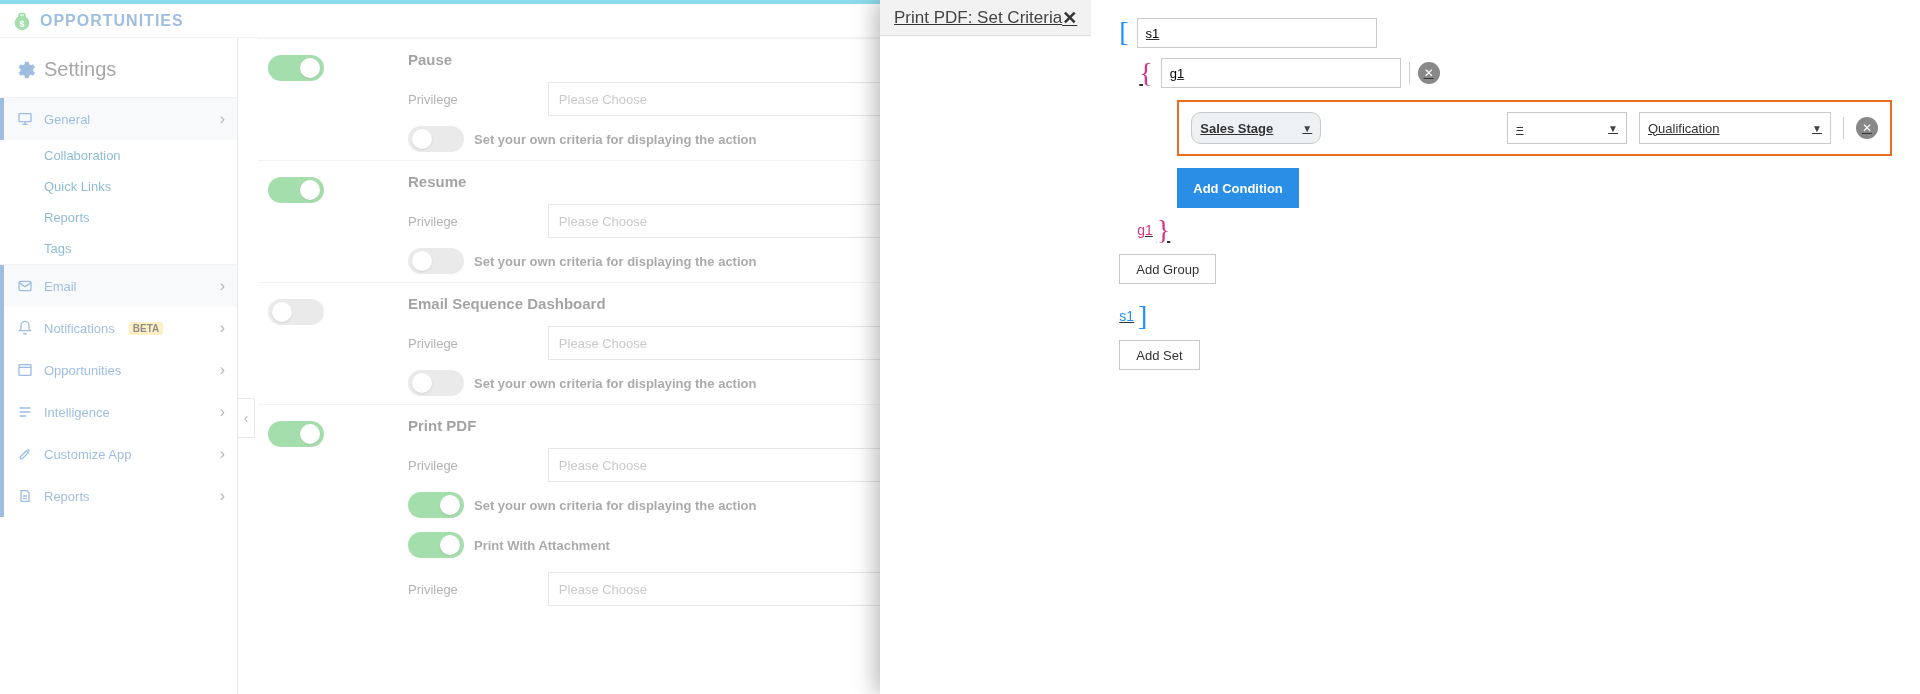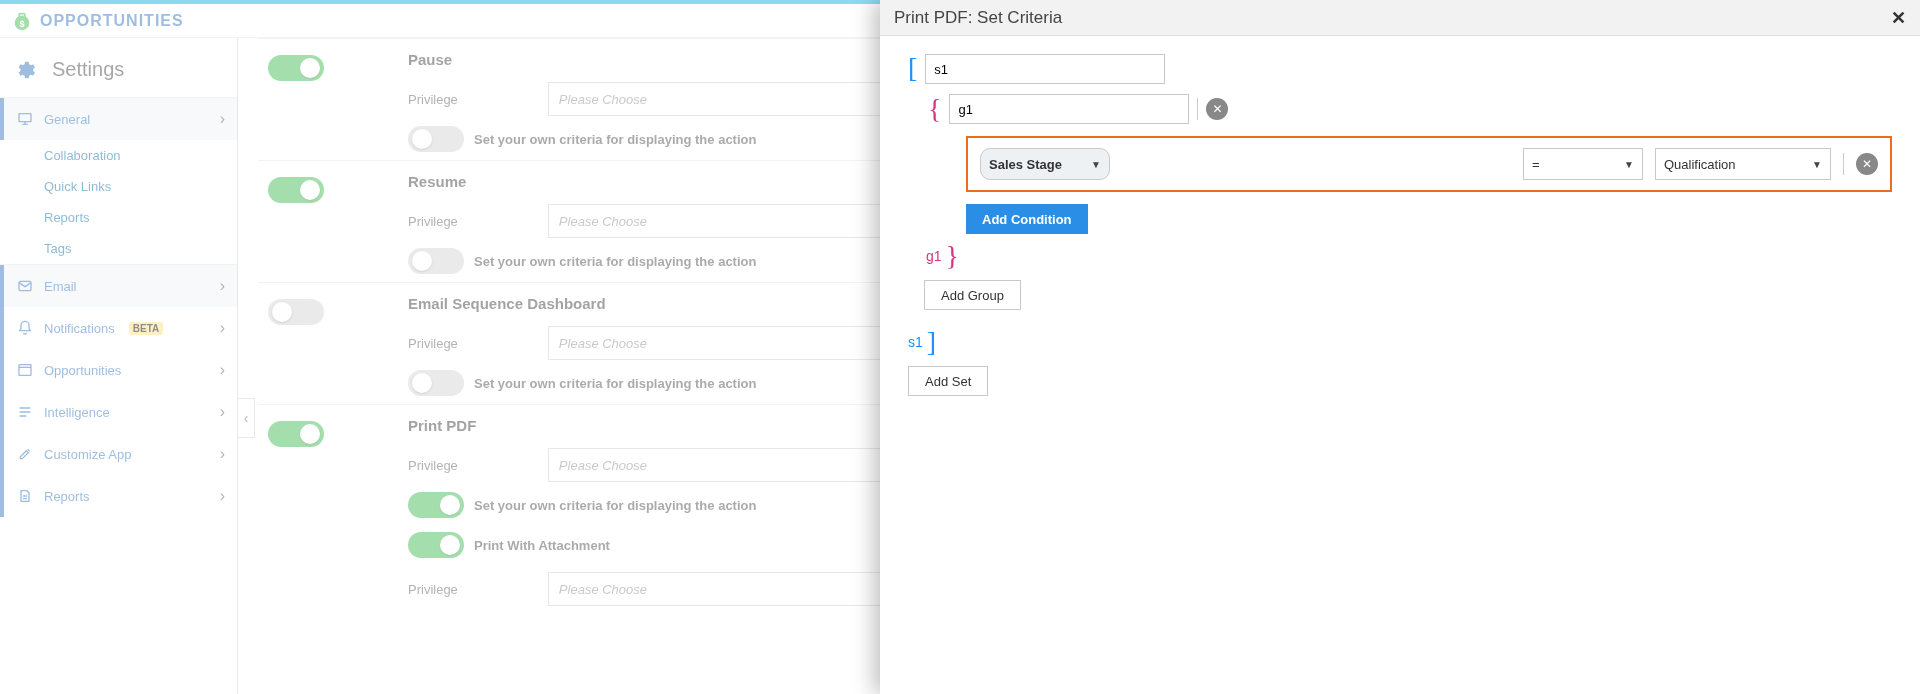--- a/index.html
+++ b/index.html
@@ -16,21 +16,21 @@
   .header { height:34px; display:flex; align-items:center; padding:0 10px; border-bottom:1px solid #e5e5e5; }
   .header .bagicon { width:24px; height:24px; display:inline-flex; align-items:center; justify-content:center; }
   .header .title { color:#2a6ebb; font-weight:bold; font-size:16px; letter-spacing:1px; margin-left:6px; }
 
   
   .main { display:flex; height:calc(100% - 38px); }
   .sidebar { width:238px; background:#fff; border-right:1px solid #cfcfcf; position:relative; }
   .content { flex:1; position:relative; background:#fff; padding:0 20px; }
 
   
-  .settings-head { display:flex; align-items:center; gap:16px; padding:20px 14px 16px; font-size:20px; color:#3a3a3a; }
+  .settings-head { display:flex; align-items:center; gap:8px; padding:20px 14px 16px; font-size:20px; color:#3a3a3a; }
   .gear-icon { width:22px; height:22px; color:#2a6ebb; }
   .side-section { border-top:1px solid #e5e5e5; }
   .side-item { display:flex; align-items:center; justify-content:space-between; padding:12px 12px; border-left:4px solid transparent; cursor:pointer; }
   .side-item .lbls { display:flex; align-items:center; gap:10px; }
   .side-item.active { background:#eef1f4; border-left-color:#2a6ebb; color:#2a6ebb; }
   .side-item .chev { color:#5a5a5a; font-size:16px; }
   .side-sub { padding:8px 14px 8px 44px; color:#0369a1; cursor:pointer; }
   .accent-left { border-left:4px solid #2a6ebb !important; color:#2a6ebb;gap:40px; }
   .beta-pill { background:#ffde7a; color:#000; font-size:10px; padding:1px 4px; border-radius:2px; margin-left:4px; font-weight:bold;}
 
@@ -40,62 +40,62 @@
   .collapse-handle { position:absolute; left:-1px; top:360px; width:18px; height:40px; border:1px solid #cfcfcf; background:#fff; display:flex; align-items:center; justify-content:center; color:#666; cursor:pointer; font-size:14px;}
 
   
   .cfg-row { border-top:1px solid #e5e5e5; padding:12px 0 8px; display:flex; gap:30px; }
   .cfg-row:first-child{ border-top:none; margin-top:10px;}
   .toggle-col { width:120px; padding-top:4px; padding-left:10px;}
   .cfg-body { flex:1; }
   .cfg-title { font-weight:bold; font-size:15px; color:#333; margin-bottom:14px; }
   .priv-row { display:flex; align-items:center; gap:90px; margin-bottom:10px;}
   .priv-label{ color:#555; }
-  .sel-box { width:420px; height:34px; border:1px solid #c9c9c9; background:#fff; display:flex; align-items:center; padding:0 10px; color:#888;font-style:italic; }
+  .sel-box { width:420px; height:34px; border:1px solid #c9c9c9; background:#fff; display:flex; align-items:center; padding:0 10px; color:#888; }
   .crit-row { display:flex; align-items:center; gap:10px; margin-top:6px;}
   .crit-text{ font-weight:bold; color:#444;}
 
   
   .toggle { width:56px; height:26px; border-radius:13px; position:relative; }
   .toggle .knob { width:20px; height:20px; background:#fff; border-radius:50%; position:absolute; top:3px; box-shadow:0 1px 2px rgba(0,0,0,.25);}
   .toggle.on { background:#39b54a; }
   .toggle.on .knob { right:4px; }
   .toggle.off { background:#d0d0d0; }
   .toggle.off .knob { left:4px; }
 
   
   .dim { position:absolute; inset:0; background:rgba(255,255,255,.55); pointer-events:none; }
 
   
-  .modal { position:absolute; top:0; right:0; bottom:0; width:1040px; background:#fff; box-shadow:-6px 0 20px rgba(0,0,0,.25); display:flex; flex-direction:column; }
+  .modal { position:absolute; top:0; right:0; bottom:0; width:1040px; background:#fff; box-shadow:-6px 0 20px rgba(0,0,0,.25); display:flex; flex-direction:row;text-decoration:underline; }
   .modal-head { height:36px; background:#f2f2f2; border-bottom:1px solid #ddd; display:flex; align-items:center; justify-content:space-between; padding:0 14px; font-size:17px; color:#444;}
   .modal-close { font-size:18px; cursor:pointer; color:#333; font-weight:bold;}
   .modal-body { padding:18px 28px; flex:1; overflow:auto;}
   .section-title { font-size:20px; color:#333; margin-bottom:18px; }
 
   .brkt { font-family: Georgia, 'Times New Roman', serif; font-size:28px; line-height:1; display:inline-block; vertical-align:top; }
   .sq { color:#1e90ff; }
   .curly { color:#d63384; }
 
   .set-row { display:flex; align-items:flex-start; gap:8px; margin-bottom:2px;}
   .grp-row { display:flex; align-items:center; gap:8px; margin-left:20px; margin-top:10px;}
   .txt-in { width:240px; height:30px; border:1px solid #c9c9c9; padding:0 8px; font-size:13px;}
 
   .cond-frame { margin:12px 0 12px 58px; border:2px solid #e96f1e; padding:10px 12px 10px; display:flex; align-items:center; gap:12px; }
 
   .dd { height:32px; border:1px solid #c9c9c9; background:#fff; display:flex; align-items:center; justify-content:space-between; padding:0 8px; color:#333; font-size:13px; cursor:pointer;}
   .dd.primary { background:#eef1f4; font-weight:bold; width:130px;border-radius:10px;}
   .dd.op { width:120px; }
-  .dd.val { width:176px; }
+  .dd.val { width:192px; }
   .dd .arrow{ font-size:10px; color:#444; margin-left:8px;}
 
   .del-btn { width:22px; height:22px; border-radius:50%; background:#888; color:#fff; display:inline-flex; align-items:center; justify-content:center; font-size:12px; cursor:pointer;}
   .divider { width:1px; height:22px; background:#ccc;}
 
-  .btn-primary { height:30px; padding:0 16px; background:#2a8ee6; color:#fff; border:none; font-weight:bold; font-size:13px; cursor:pointer; }
+  .btn-primary { height:40px; padding:0 16px; background:#2a8ee6; color:#fff; border:none; font-weight:bold; font-size:13px; cursor:pointer; }
   .btn-plain { height:30px; padding:0 16px; background:#fff; color:#333; border:1px solid #c9c9c9; font-size:13px; cursor:pointer;}
 
   .g-close-row { margin:8px 0 10px 18px; display:flex; align-items:center; gap:4px; color:#d63384; font-size:18px;}
   .s-close-row { margin:18px 0 10px 0; display:flex; align-items:center; gap:4px; color:#1e90ff; font-size:18px;}
   .lbl-small{ font-family:Arial; font-size:14px;}
 </style>
 </head>
 <body>
 
 <div class="app">
@@ -368,21 +368,21 @@
 
     <div style="margin-left:58px;">
       <button class="btn-primary">Add Condition</button>
     </div>
 
     <div class="g-close-row">
       <span class="lbl-small">g1</span>
       <span class="brkt curly">}</span>
     </div>
 
-    <div style="margin-left:16px;">
+    <div style="margin-left:0;">
       <button class="btn-plain">Add Group</button>
     </div>
 
     <div class="s-close-row">
       <span class="lbl-small">s1</span>
       <span class="brkt sq">]</span>
     </div>
 
     <div>
       <button class="btn-plain">Add Set</button>

